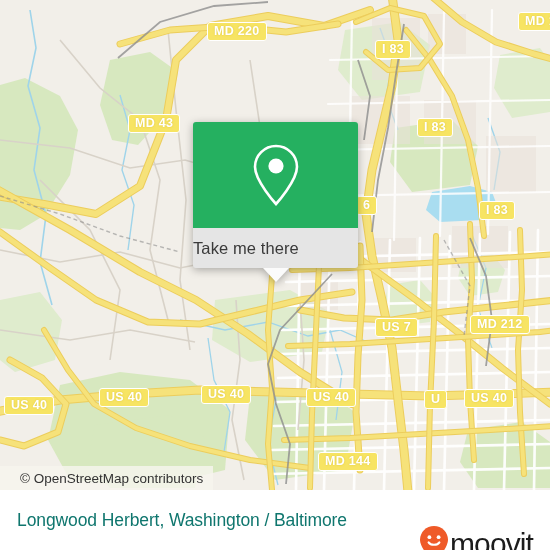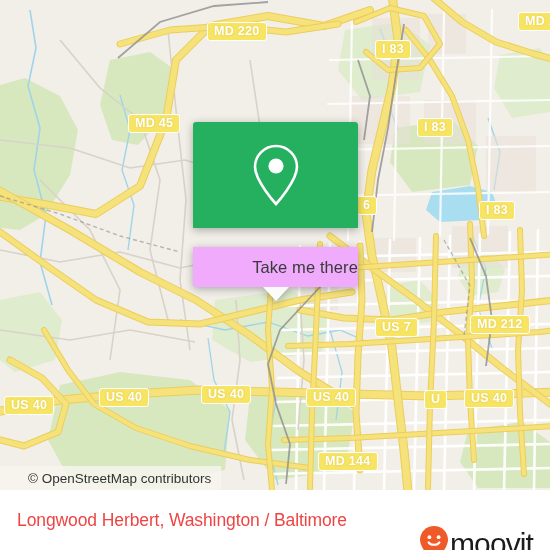--- a/index.html
+++ b/index.html
@@ -47,21 +47,21 @@
     text-shadow: 0 0 2px rgba(180,150,0,0.35);
     box-sizing: border-box;
   }
 
   
   #attribution {
     position: absolute;
     left: 0;
     top: 466px;
     height: 24px;
-    padding: 0 10px 0 28px;
+    padding: 0 10px 0 20px;
     display: flex;
     align-items: center;
     background: rgba(247,245,238,0.82);
     font-size: 13.5px;
     color: #333333;
     font-family: "Liberation Sans", sans-serif;
     white-space: nowrap;
   }
 
   
@@ -76,26 +76,25 @@
   #callout-green {
     height: 106px;
     background: #25b060;
     border-radius: 3px 3px 0 0;
     display: flex;
     align-items: center;
     justify-content: center;
   }
   #callout-white {
     height: 40px;
-    background: #f0abfc;
+    background: #e5e5e5;
     border-radius: 0 0 3px 3px;
     display: flex;
     align-items: center;
-    justify-content: flex-end;
-    margin-top: 19px;
+    justify-content: flex-start;
   }
   #callout-label {
     font-size: 16.5px;
     color: #3a3a3a;
     font-family: "Liberation Sans", sans-serif;
     letter-spacing: 0.1px;
   }
   #callout-tail {
     width: 0; height: 0;
     margin: 0 auto;
@@ -112,21 +111,21 @@
     background: #ffffff;
     display: flex;
     align-items: center;
     justify-content: space-between;
     padding: 0 17px 0 17px;
     box-sizing: border-box;
     overflow: hidden;
   }
   #place-title {
     font-size: 17.5px;
-    color: #ef4444;
+    color: #0f766e;
     font-family: "Liberation Sans", sans-serif;
     white-space: nowrap;
     letter-spacing: -0.1px;
   }
   #brand {
     display: flex;
     align-items: center;
     gap: 1px;
     margin-top: 48px;
   }
@@ -341,21 +340,21 @@
       <g class="rail" stroke-width="1.4" stroke-dasharray="4 3" opacity="0.6">
         <path d="M0,196 L60,214 L120,236 L180,252"></path>
         <path d="M444,240 L470,286 L464,336"></path>
       </g>
     </svg>
 
     <div id="shields">
         <div class="shield" style="left: 207px; top: 22px;">MD 220</div>
         <div class="shield" style="left: 375px; top: 40px;">I 83</div>
         <div class="shield" style="left: 518px; top: 12px;">MD 1</div>
-        <div class="shield" style="left: 128px; top: 114px;">MD 45</div>
+        <div class="shield" style="left: 128px; top: 114px;">MD 43</div>
         <div class="shield" style="left: 417px; top: 118px;">I 83</div>
         <div class="shield" style="left: 479px; top: 201px;">I 83</div>
         <div class="shield" style="left: 356px; top: 196px;">6</div>
         <div class="shield" style="left: 375px; top: 318px;">US 7</div>
         <div class="shield" style="left: 470px; top: 315px;">MD 212</div>
         <div class="shield" style="left: 4px; top: 396px;">US 40</div>
         <div class="shield" style="left: 99px; top: 388px;">US 40</div>
         <div class="shield" style="left: 201px; top: 385px;">US 40</div>
         <div class="shield" style="left: 306px; top: 388px;">US 40</div>
         <div class="shield" style="left: 424px; top: 390px;">U</div>

